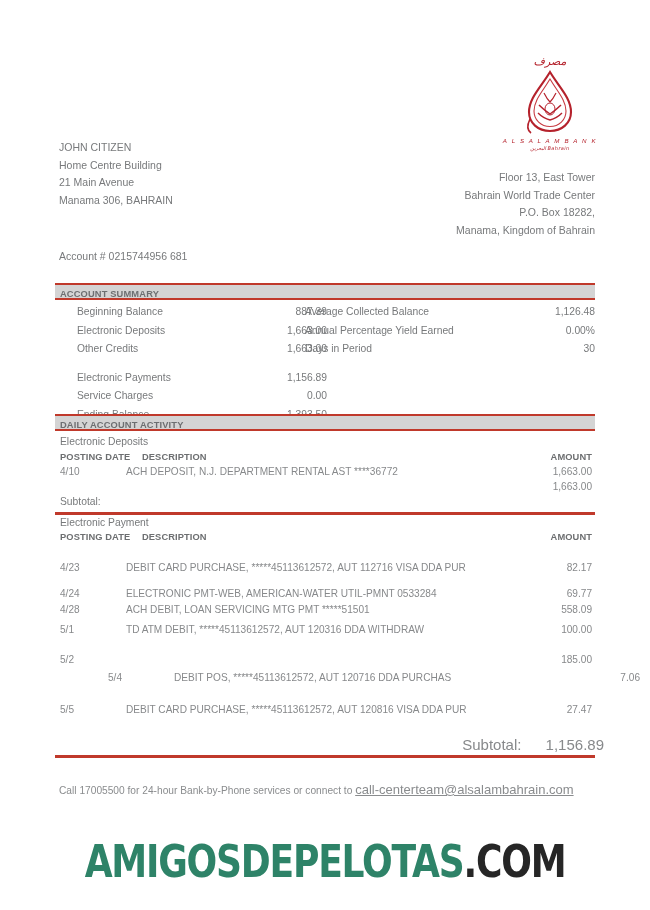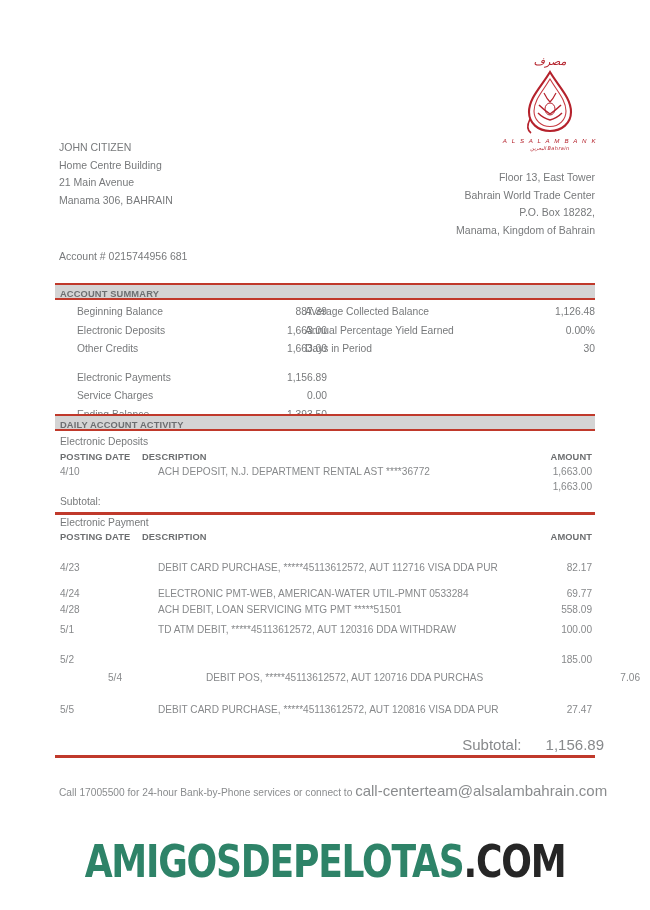--- a/index.html
+++ b/index.html
@@ -160,21 +160,21 @@
 
   .txrow {
     position: absolute;
     left: 55px;
     width: 540px;
     font-size: 10.1px;
     color: #87898b;
     height: 18px;
   }
   .txrow .t-date { position: absolute; left: 5px; white-space: nowrap; }
-  .txrow .t-desc { position: absolute; left: 103px; white-space: nowrap; text-align: right; }
+  .txrow .t-desc { position: absolute; left: 71px; white-space: nowrap; text-align: right; }
   .txrow .t-amt  { position: absolute; right: 3px; text-align: right; white-space: nowrap; }
 
   .loose-amt {
     position: absolute;
     right: 58px;
     font-size: 10.1px;
     color: #87898b;
     text-align: right;
   }
   .subtotal-left {
@@ -202,21 +202,21 @@
 
   
   .footer {
     position: absolute;
     left: 59px;
     top: 782px;
     font-size: 10.2px;
     color: #8a8c8e;
     white-space: nowrap;
   }
-  .footer .mail { font-size: 15px; }
+  .footer .mail { font-size: 13px; text-decoration: underline; }
 
   
   .watermark {
     position: absolute;
     left: 0;
     top: 836px;
     width: 650px;
     text-align: center;
     font-family: "DejaVu Sans", sans-serif;
     font-size: 44px;

